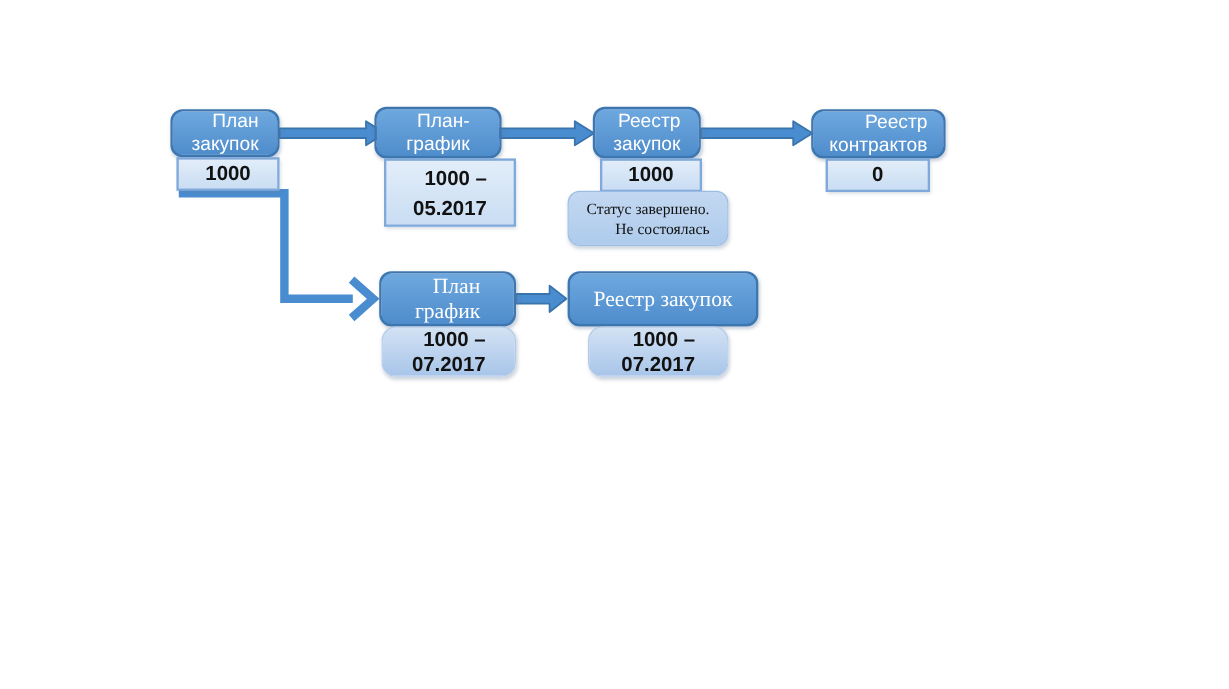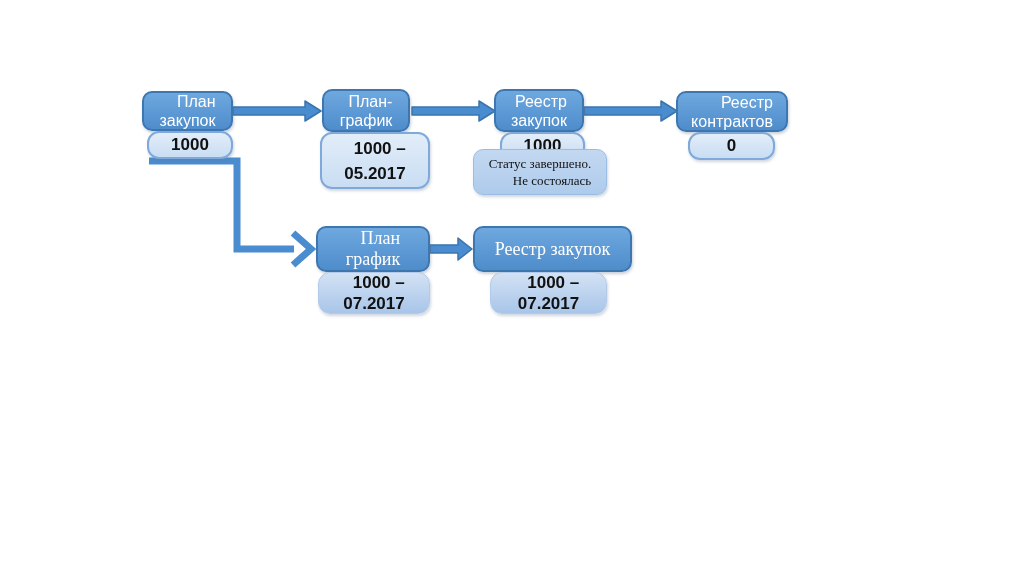--- a/index.html
+++ b/index.html
@@ -21,21 +21,21 @@
   }
   .hdr{
     background:linear-gradient(180deg,#6ea8df 0%,#4e8ccb 100%);
     border:2px solid #3e76b0;border-radius:10px;color:#ffffff;
     font:16px/19px "Liberation Sans",sans-serif;
     box-shadow:1px 2px 3px rgba(100,120,150,.35);
   }
   .hdr.serif{font:18px/21px "Liberation Serif",serif;}
   .val{
     background:linear-gradient(180deg,#e2edf9 0%,#c9ddf3 100%);
-    border:2px solid #7fa9da;border-radius:12px;color:#111111;
+    border:2px solid #7fa9da;border-radius:0;color:#111111;
     font:600 17px/22px "Liberation Sans",sans-serif;
     box-shadow:1px 2px 3px rgba(100,120,150,.3);
   }
   .val.dark{
     background:linear-gradient(180deg,#d3e2f4 0%,#a8c5e9 100%);
     border:1px solid #b3cbe9;border-radius:12px;
   }
   .status{
     background:linear-gradient(180deg,#c3d8f1 0%,#aecbec 100%);
     border:1px solid #9bbce3;border-radius:10px;color:#111111;
@@ -58,29 +58,29 @@
     <path d="M149 161 H237 V249 H294" fill="none" stroke="#4a8cd0" stroke-width="7"></path>
     <path d="M293 233 L311 249 L293 265" fill="none" stroke="#4a8cd0" stroke-width="7" stroke-linejoin="miter"></path>
 
     <polygon points="430,245 458,245 458,238 472,249 458,260 458,253 430,253" fill="#4a8cd0" stroke="#3a74ad" stroke-width="1.5" stroke-linejoin="round"></polygon>
   </svg>
 
   <div class="box hdr" style="left:142px;top:91px;width:91px;height:40px;">План
 закупок</div>
   <div class="box val" style="left:147px;top:131px;width:86px;height:28px;">1000</div>
 
-  <div class="box hdr" style="left:322px;top:89px;width:88px;height:43px;">План-
+  <div class="box hdr" style="left:312px;top:89px;width:106px;height:43px;">План-
 график</div>
   <div class="box val" style="left:320px;top:132px;width:110px;height:57px;line-height:25px;">1000 –
 05.2017</div>
 
   <div class="box hdr" style="left:494px;top:89px;width:90px;height:43px;">Реестр
 закупок</div>
   <div class="box val" style="left:500px;top:132px;width:85px;height:28px;">1000</div>
-  <div class="box status" style="left:473px;top:149px;width:134px;height:46px;font-family:Liberation Serif, serif;">Статус завершено.
+  <div class="box status" style="left:473px;top:159px;width:134px;height:46px;font-family:Liberation Serif, serif;">Статус завершено.
 Не состоялась</div>
 
   <div class="box hdr" style="left:676px;top:91px;width:112px;height:41px;">Реестр
 контрактов</div>
   <div class="box val" style="left:688px;top:132px;width:87px;height:28px;">0</div>
 
   <div class="box hdr serif" style="left:316px;top:226px;width:114px;height:46px;">План
 график</div>
   <div class="box val dark" style="left:318px;top:272px;width:112px;height:42px;line-height:21px;">1000 –
 07.2017</div>

